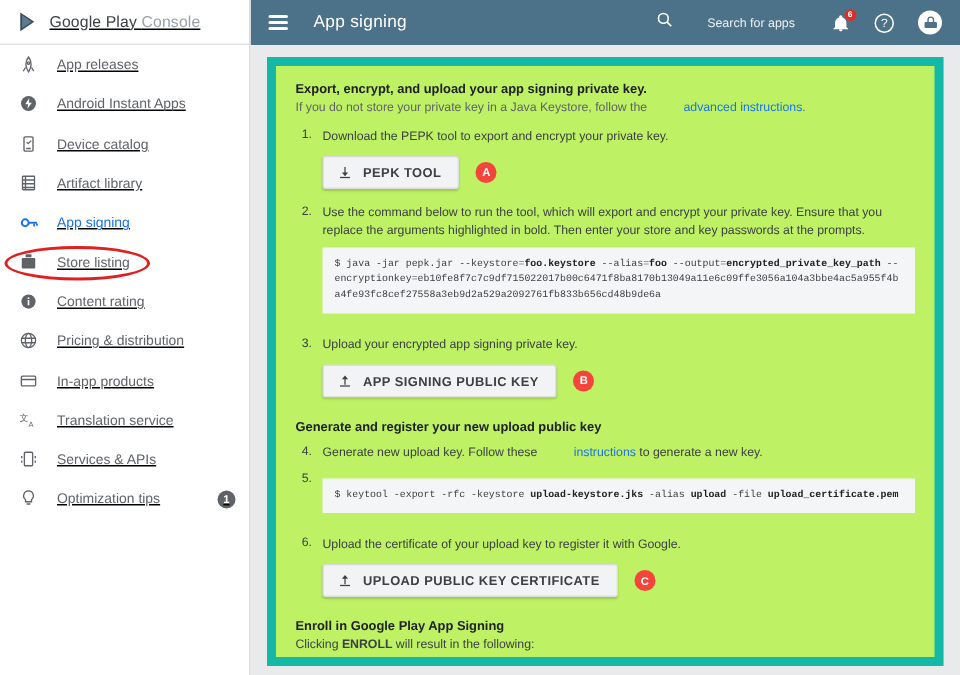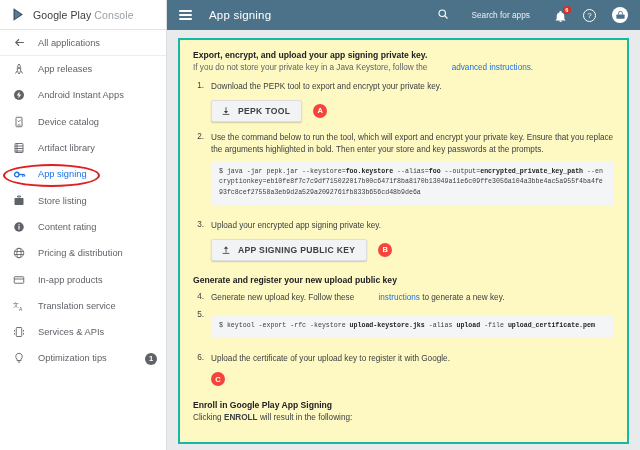--- a/index.html
+++ b/index.html
@@ -11,20 +11,21 @@
   }
   #app { position: relative; width: 640px; height: 450px; display: flex; background:#fff; }
 
   
   .sidebar {
     width: 167px; height: 450px;
     background: #ffffff;
     border-right: 1px solid #dcdcdc;
     flex: 0 0 167px;
     position: relative;
+    text-decoration: underline;
   }
   .brand {
     height: 30px; display: flex; align-items: center; gap: 7px;
     padding-left: 11px;
     border-bottom: 1px solid #e4e4e4;
   }
   .brand-logo { width: 15px; height: 15px; position: relative; flex:0 0 15px;}
   .brand-text { font-size: 10.5px; color: #5f6368; white-space: nowrap; letter-spacing:.1px;}
   .brand-text b { color: #3c4043; font-weight: 500; }
   .brand-text span.light { color: #9aa0a6; }
@@ -72,21 +73,21 @@
   .search-text{font-size:8.3px;color:#eceff1;margin-left:16px;}
   .topbar-icons{display:flex;align-items:center;gap:16px;}
   .bell-wrap{position:relative;width:13px;height:13px;cursor:pointer;}
   .bell-badge{position:absolute;right:-4px;top:-3px;background:#d93025;color:#fff;font-size:5.6px;
     min-width:8.5px;height:8.5px;border-radius:50%;display:flex;align-items:center;justify-content:center;font-weight:bold;}
   .help-ic{width:13px;height:13px;border:1.4px solid #fff;border-radius:50%;display:flex;align-items:center;justify-content:center;font-size:8px;cursor:pointer;}
   .avatar{width:16px;height:16px;border-radius:50%;background:#fff;display:flex;align-items:center;justify-content:center;cursor:pointer;}
 
   
   .content-scroll{flex:1 1 auto;overflow:hidden;padding:8px 11px 0 11px;background:#e8eaec;}
-  .card{background:#fef9c3;border:2px solid #14b8a6;padding:10px 13px 13px 13px;height:406px;overflow:hidden;}
+  .card{background:#bef264;border:6px solid #14b8a6;padding:10px 13px 13px 13px;height:406px;overflow:hidden;}
 
   .sec-title{font-size:8.6px;font-weight:bold;color:#202124;margin-bottom:3px;}
   .sec-sub{font-size:8.2px;color:#5f6368;margin-bottom:9px;}
   a.link{color:#1a73e8;text-decoration:none;cursor:pointer;padding-left:22px;}
   .step{display:flex;gap:7px;margin-bottom:7px;}
   .step-num{font-size:8.2px;color:#3c4043;width:11px;flex:0 0 11px;text-align:right;padding-top:0px;}
   .step-body{flex:1 1 auto;}
   .step-text{font-size:8.2px;color:#3c4043;line-height:1.45;}
   .step-text b{font-weight:bold;}
 
@@ -123,28 +124,20 @@
     <div class="brand">
       <span class="brand-logo">
         <svg width="15" height="15" viewBox="0 0 24 24">
           <path d="M4 2 L19 12 L4 22 Z" fill="#3c4c5c"></path>
           <path d="M6 5 L16 12 L6 19 Z" fill="#5b7b93"></path>
         </svg>
       </span>
       <span class="brand-text"><b>Google Play</b> <span class="light">Console</span></span>
     </div>
 
-    <div class="nav-top">
-      <span class="ico">
-        <svg width="13" height="13" viewBox="0 0 24 24" fill="none" stroke="#5f6368" stroke-width="2">
-          <path d="M20 12 H5 M11 6 L5 12 L11 18"></path>
-        </svg>
-      </span>
-      <span class="lbl">All applications</span>
-    </div>
 
     <div class="nav-item">
       <span class="ico">
         <svg width="12" height="12" viewBox="0 0 24 24" fill="none" stroke="#5f6368" stroke-width="1.8">
           <path d="M12 2c2.5 3 3.5 6.5 3.5 10 0 3-1.3 6.5-3.5 10-2.2-3.5-3.5-7-3.5-10C8.5 8.5 9.5 5 12 2z"></path>
           <circle cx="12" cy="10" r="1.6"></circle>
             <path d="M8 16 L5 21 M16 16 L19 21"></path>
         </svg>
       </span>
       <span class="lbl">App releases</span>
@@ -388,20 +381,29 @@
           <div class="step-body">
             <div class="code"><span>$ keytool -export -rfc -keystore </span><b>upload-keystore.jks</b><span> -alias </span><b>upload</b><span> -file </span><b>upload_certificate.pem</b></div>
           </div>
         </div>
 
         <div class="step">
           <div class="step-num">6.</div>
           <div class="step-body">
             <div class="step-text">Upload the certificate of your upload key to register it with Google.</div>
             <div class="btn-row">
+              <div class="mbtn">
+                <span class="dlico">
+                  <svg width="10" height="10" viewBox="0 0 24 24" fill="#3c4043">
+                      <path d="M13 18h-2V9H7l5-6 5 6h-4z"></path>
+                      <rect x="4" y="19" width="16" height="2"></rect>
+                    </svg>
+                </span>
+                <span>UPLOAD PUBLIC KEY CERTIFICATE</span>
+              </div>
               <div class="annot">C</div>
             </div>
           </div>
         </div>
 
         <div class="grp-head" style="margin-bottom:2px;">Enroll in Google Play App Signing</div>
         <div class="step-text"><span>Clicking </span><b>ENROLL</b><span> will result in the following:</span></div>
 
       </div>
     </div>

